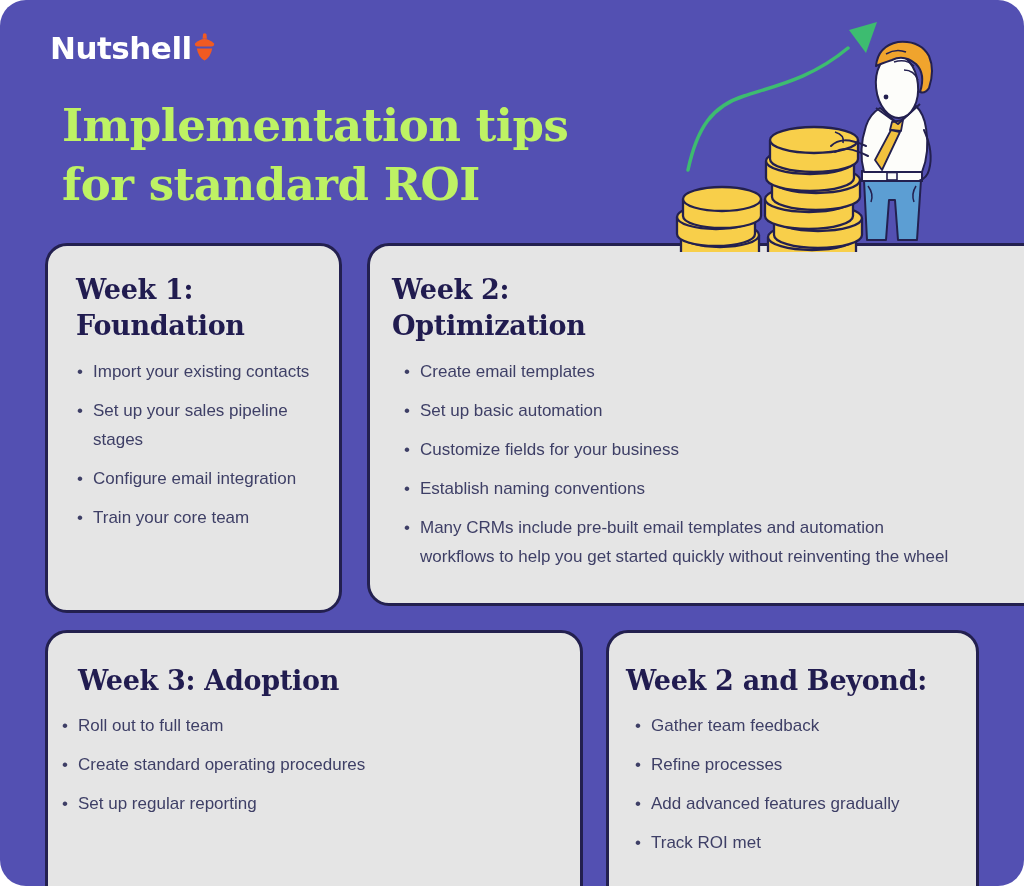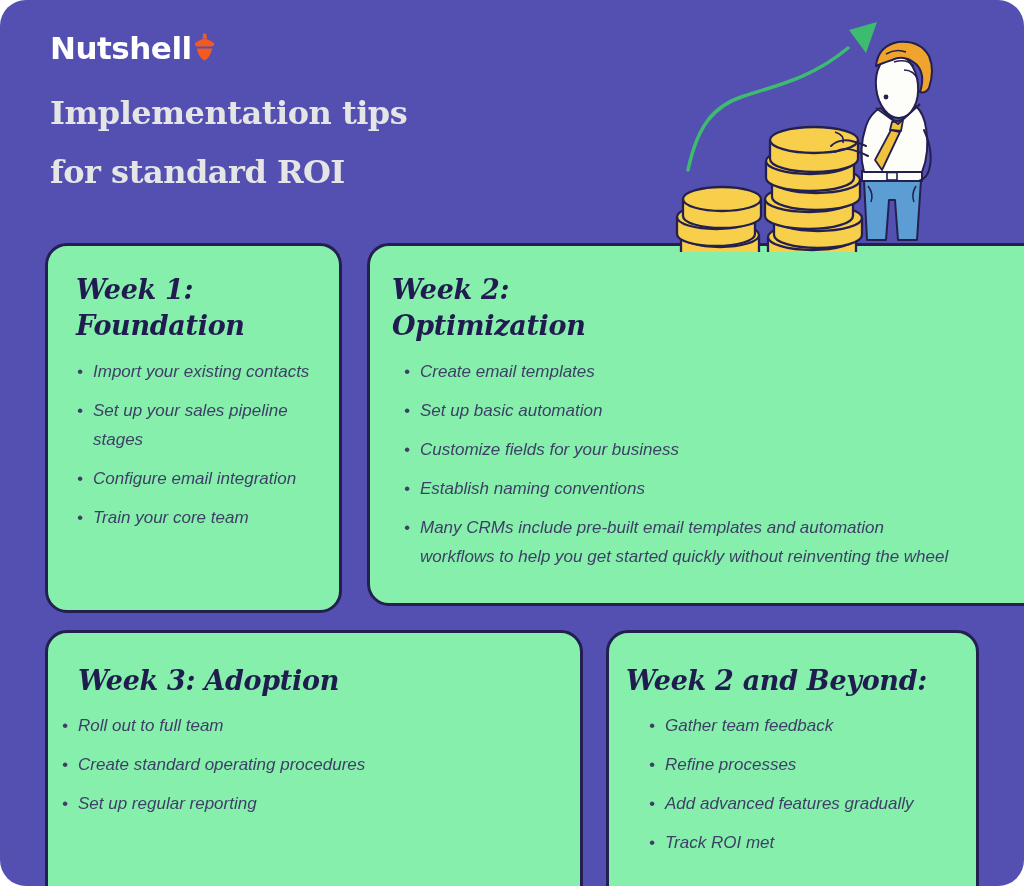--- a/index.html
+++ b/index.html
@@ -19,50 +19,49 @@
     z-index:2;
   }
   .logo-text {
     color:#ffffff;
     font-family:"DejaVu Sans", sans-serif;
     font-weight:bold;
     font-size:31px;
     letter-spacing:-0.5px;
   }
   .page-title {
-    position:absolute; left:50px; top:84px; margin:0;
-    color:#e5e5e5;
+    position:absolute; left:50px; top:84px; margin:12px;
+    color:#bef264;
     font-family:"DejaVu Serif", serif;
     font-weight:bold;
-    font-size:32px;
+    font-size:45px;
     line-height:59px;
     letter-spacing:-0.5px;
     z-index:2;
   }
   .page-title span { display:block; }
 
   
   .illustration {
     position:absolute; left:650px; top:0; width:374px; height:252px;
     z-index:5; pointer-events:none;
   }
   .corner-acorn {
     position:absolute; left:0; bottom:0; width:16px; height:13px;
     z-index:6; pointer-events:none;
   }
 
   
   .card {
     position:absolute;
-    background:#86efac;
+    background:#e5e5e5;
     border:3px solid #23204f;
     border-radius:22px;
     box-sizing:border-box;
     z-index:1;
-    font-style:italic;
   }
   .card h2 {
     font-family:"DejaVu Serif", serif;
     font-weight:bold;
     color:#211c50;
     font-size:27px;
     line-height:36px;
     margin:0;
     letter-spacing:-0.3px;
   }
@@ -84,21 +83,21 @@
   #card-week1 { left:45px;  top:243px; width:297px; height:370px; padding:26px 14px 0 28px; }
   #card-week1 ul { margin-left:17px; width:226px; }
 
   #card-week2 { left:367px; top:243px; width:700px; height:363px; padding:26px 28px 0 22px; }
   #card-week2 ul { margin-left:28px; width:535px; }
 
   #card-week3 { left:45px;  top:630px; width:538px; height:320px; padding:30px 20px 0 30px; }
   #card-week3 ul { margin-top:12px; width:440px; }
 
   #card-week4 { left:606px; top:630px; width:373px; height:320px; padding:30px 14px 0 17px; }
-  #card-week4 ul { margin-top:12px; margin-left:39px; width:310px; }
+  #card-week4 ul { margin-top:12px; margin-left:25px; width:310px; }
 </style>
 </head>
 <body>
 
 <div class="poster">
 
   <div class="logo">
     <span class="logo-text">Nutshell</span>
     <span>
       <svg width="25" height="29" viewBox="0 0 26 30">

